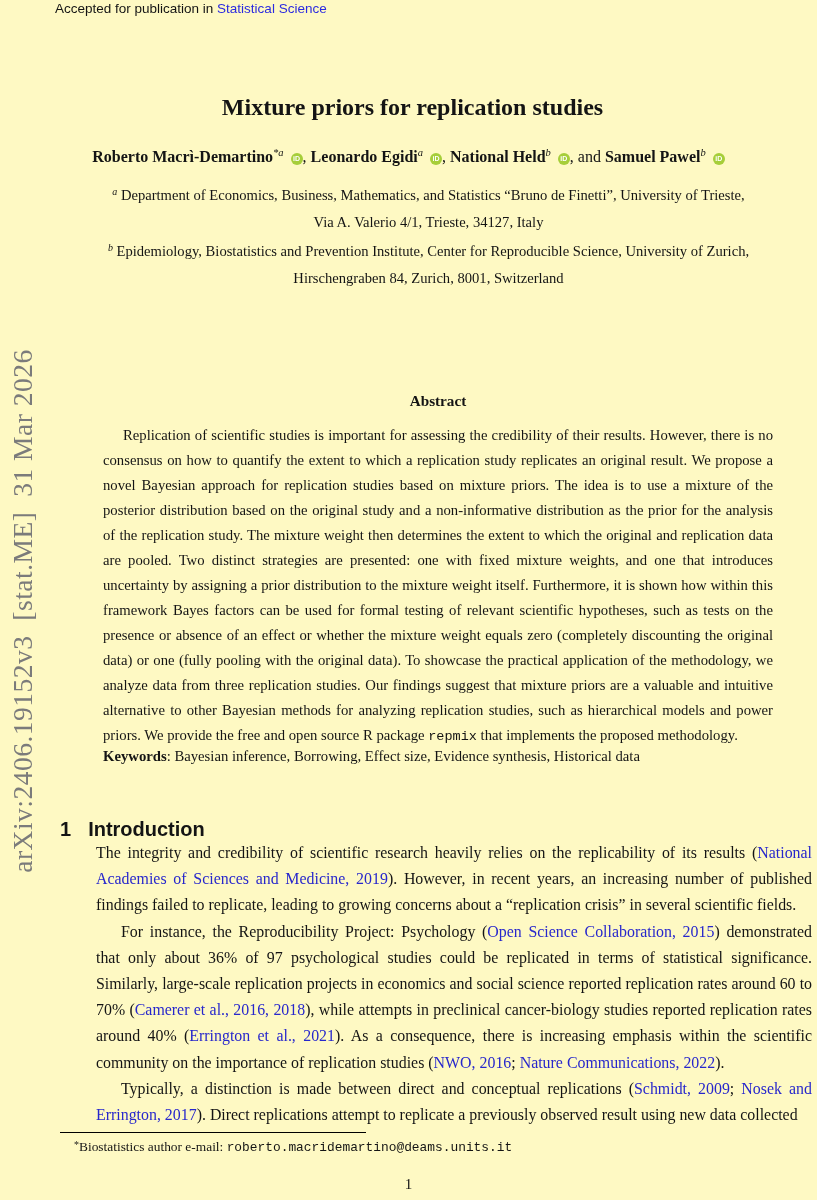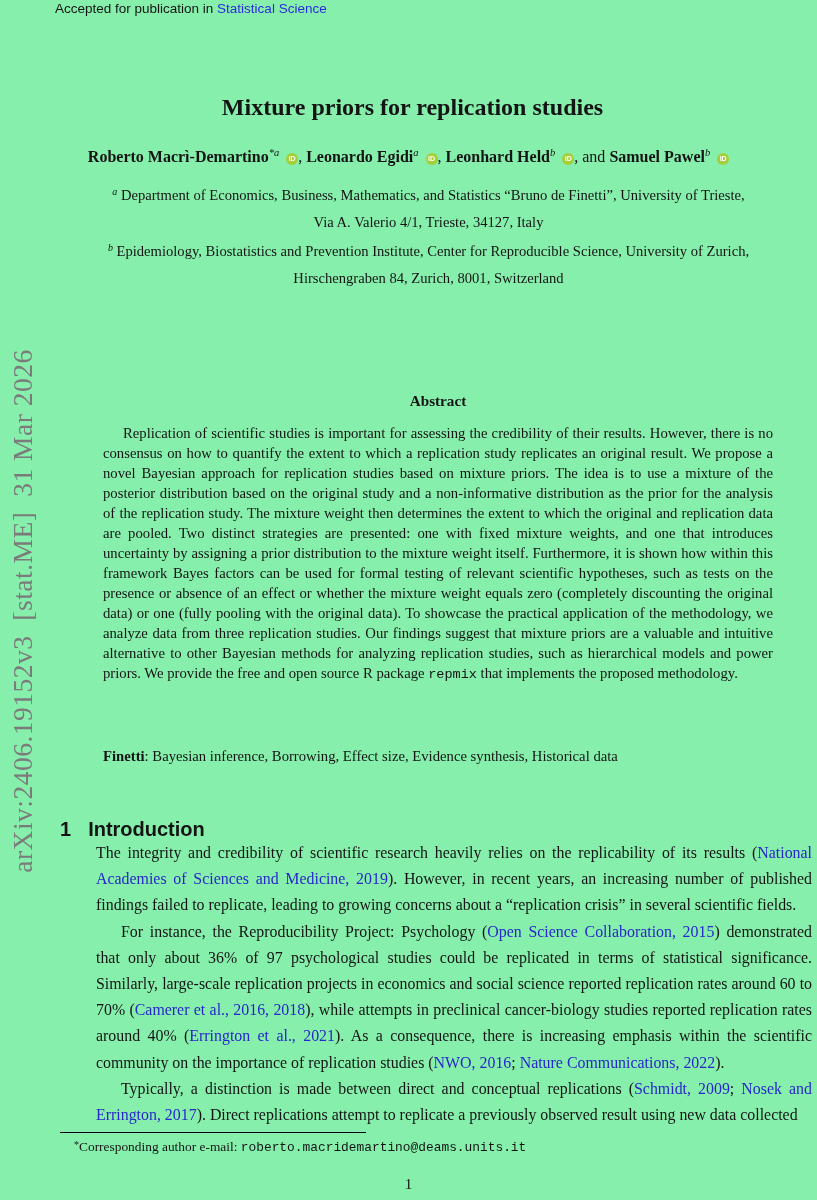--- a/index.html
+++ b/index.html
@@ -1,17 +1,17 @@
 <!DOCTYPE html>
 <html><head>
 <meta charset="utf-8">
 <style>
   html,body { margin:0; padding:0; background:#e8e8e8; }
   .page {
-    position:relative; width:817px; height:1200px; background:#86efac;
+    position:relative; width:817px; height:1200px; background:#fef9c3;
     font-family:"Liberation Serif", serif; color:#141414; overflow:hidden;
     margin:0 auto;
   }
   
   .top-header { position:absolute; left:55px; top:1px; font-family:"Liberation Sans", sans-serif; font-size:13.5px; white-space:nowrap; }
   .journal-link { color:#2b2be0; }
   
   .arxiv-stamp {
     position:absolute; left:23px; top:611px;
     transform:translate(-50%,-50%) rotate(-90deg);
@@ -28,21 +28,21 @@
     background:#a6ce39; color:#fff; font-family:"Liberation Sans", sans-serif;
     font-size:7px; line-height:12px; text-align:center; font-weight:bold;
     margin-left:3px; vertical-align:1px;
   }
   
   .affiliations { position:absolute; left:0; right:0; top:179px; text-align:center; font-size:14.6px; line-height:26.6px;padding-left:40px; }
   .affil-sup { font-style:italic; font-size:10px; vertical-align:5px; }
   
   .abstract { position:absolute; left:103px; width:670px; top:392px; }
   .abstract-heading { text-align:center; font-weight:bold; font-size:15.2px; margin:0 0 13px 0; }
-  .abstract-text { text-align:justify; font-size:14.7px; line-height:20px; text-indent:20px; margin:0; }
+  .abstract-text { text-align:justify; font-size:14.7px; line-height:25px; text-indent:20px; margin:0; }
   .keywords { position:absolute; left:103px; width:672px; top:748px; font-size:14.7px; }
   .keywords-label { font-weight:bold; }
   
   .section-heading { position:absolute; left:60px; top:818px; font-family:"Liberation Sans", sans-serif; font-weight:bold; font-size:20px; }
   .section-number { margin-right:17px; }
   
   .body-text { position:absolute; left:60px; width:716px; top:840px; font-size:15.9px; line-height:26.2px; text-align:justify;margin-left:36px; }
   .body-text p { margin:0; }
   .body-text p.indent { text-indent:25px; }
   .link { color:#2727cc; }
@@ -62,45 +62,45 @@
 
   <div class="top-header"><span>Accepted for publication in </span><span class="journal-link">Statistical Science</span></div>
 
   <div class="arxiv-stamp">arXiv:2406.19152v3  [stat.ME]  31 Mar 2026</div>
 
   <div class="title">Mixture priors for replication studies</div>
 
   <div class="authors">
     <span><span></span><span class="author-name">Roberto Macrì-Demartino</span><span class="author-sup">*a</span>
       <span class="orcid">iD</span></span><span><span>, </span><span class="author-name">Leonardo Egidi</span><span class="author-sup">a</span>
-      <span class="orcid">iD</span></span><span><span>, </span><span class="author-name">Leonhard Held</span><span class="author-sup">b</span>
+      <span class="orcid">iD</span></span><span><span>, </span><span class="author-name">National Held</span><span class="author-sup">b</span>
       <span class="orcid">iD</span></span><span><span>, and </span><span class="author-name">Samuel Pawel</span><span class="author-sup">b</span>
       <span class="orcid">iD</span></span>
   </div>
 
   <div class="affiliations">
     <div><span class="affil-sup">a</span><span> Department of Economics, Business, Mathematics, and Statistics “Bruno de Finetti”, University of Trieste,</span></div>
     <div><span>Via A. Valerio 4/1, Trieste, 34127, Italy</span></div>
     <div><span class="affil-sup">b</span><span> Epidemiology, Biostatistics and Prevention Institute, Center for Reproducible Science, University of Zurich,</span></div>
     <div><span>Hirschengraben 84, Zurich, 8001, Switzerland</span></div>
   </div>
 
   <div class="abstract">
     <div class="abstract-heading">Abstract</div>
     <p class="abstract-text"><span>Replication of scientific studies is important for assessing the credibility of their results. However, there is no consensus on how to quantify the extent to which a replication study replicates an original result. We propose a novel Bayesian approach for replication studies based on mixture priors. The idea is to use a mixture of the posterior distribution based on the original study and a non-informative distribution as the prior for the analysis of the replication study. The mixture weight then determines the extent to which the original and replication data are pooled. Two distinct strategies are presented: one with fixed mixture weights, and one that introduces uncertainty by assigning a prior distribution to the mixture weight itself. Furthermore, it is shown how within this framework Bayes factors can be used for formal testing of relevant scientific hypotheses, such as tests on the presence or absence of an effect or whether the mixture weight equals zero (completely discounting the original data) or one (fully pooling with the original data). To showcase the practical application of the methodology, we analyze data from three replication studies. Our findings suggest that mixture priors are a valuable and intuitive alternative to other Bayesian methods for analyzing replication studies, such as hierarchical models and power priors. We provide the free and open source R package </span><span class="mono">repmix</span><span> that implements the proposed methodology.</span></p>
   </div>
 
-  <div class="keywords"><span class="keywords-label">Finetti</span><span>: Bayesian inference, Borrowing, Effect size, Evidence synthesis, Historical data</span></div>
+  <div class="keywords"><span class="keywords-label">Keywords</span><span>: Bayesian inference, Borrowing, Effect size, Evidence synthesis, Historical data</span></div>
 
   <div class="section-heading"><span class="section-number">1</span><span>Introduction</span></div>
 
   <div class="body-text">
     <p><span>The integrity and credibility of scientific research heavily relies on the replicability of its results (</span><span class="link">National Academies of Sciences and Medicine, 2019</span><span>). However, in recent years, an increasing number of published findings failed to replicate, leading to growing concerns about a “replication crisis” in several scientific fields.</span></p>
     <p class="indent"><span>For instance, the Reproducibility Project: Psychology (</span><span class="link">Open Science Collaboration, 2015</span><span>) demonstrated that only about 36% of 97 psychological studies could be replicated in terms of statistical significance. Similarly, large-scale replication projects in economics and social science reported replication rates around 60 to 70% (</span><span class="link">Camerer et al., 2016, 2018</span><span>), while attempts in preclinical cancer-biology studies reported replication rates around 40% (</span><span class="link">Errington et al., 2021</span><span>). As a consequence, there is increasing emphasis within the scientific community on the importance of replication studies (</span><span class="link">NWO, 2016</span><span>; </span><span class="link">Nature Communications, 2022</span><span>).</span></p>
     <p class="indent"><span>Typically, a distinction is made between direct and conceptual replications (</span><span class="link">Schmidt, 2009</span><span>; </span><span class="link">Nosek and Errington, 2017</span><span>). Direct replications attempt to replicate a previously observed result using new data collected</span></p>
   </div>
 
   <div class="footnote-rule"></div>
-  <div class="footnote"><span class="footnote-sup">*</span><span>Corresponding author e-mail: </span><span class="mono">roberto.macridemartino@deams.units.it</span></div>
+  <div class="footnote"><span class="footnote-sup">*</span><span>Biostatistics author e-mail: </span><span class="mono">roberto.macridemartino@deams.units.it</span></div>
 
   <div class="page-number">1</div>
 
 </div>
 
 </body></html>

